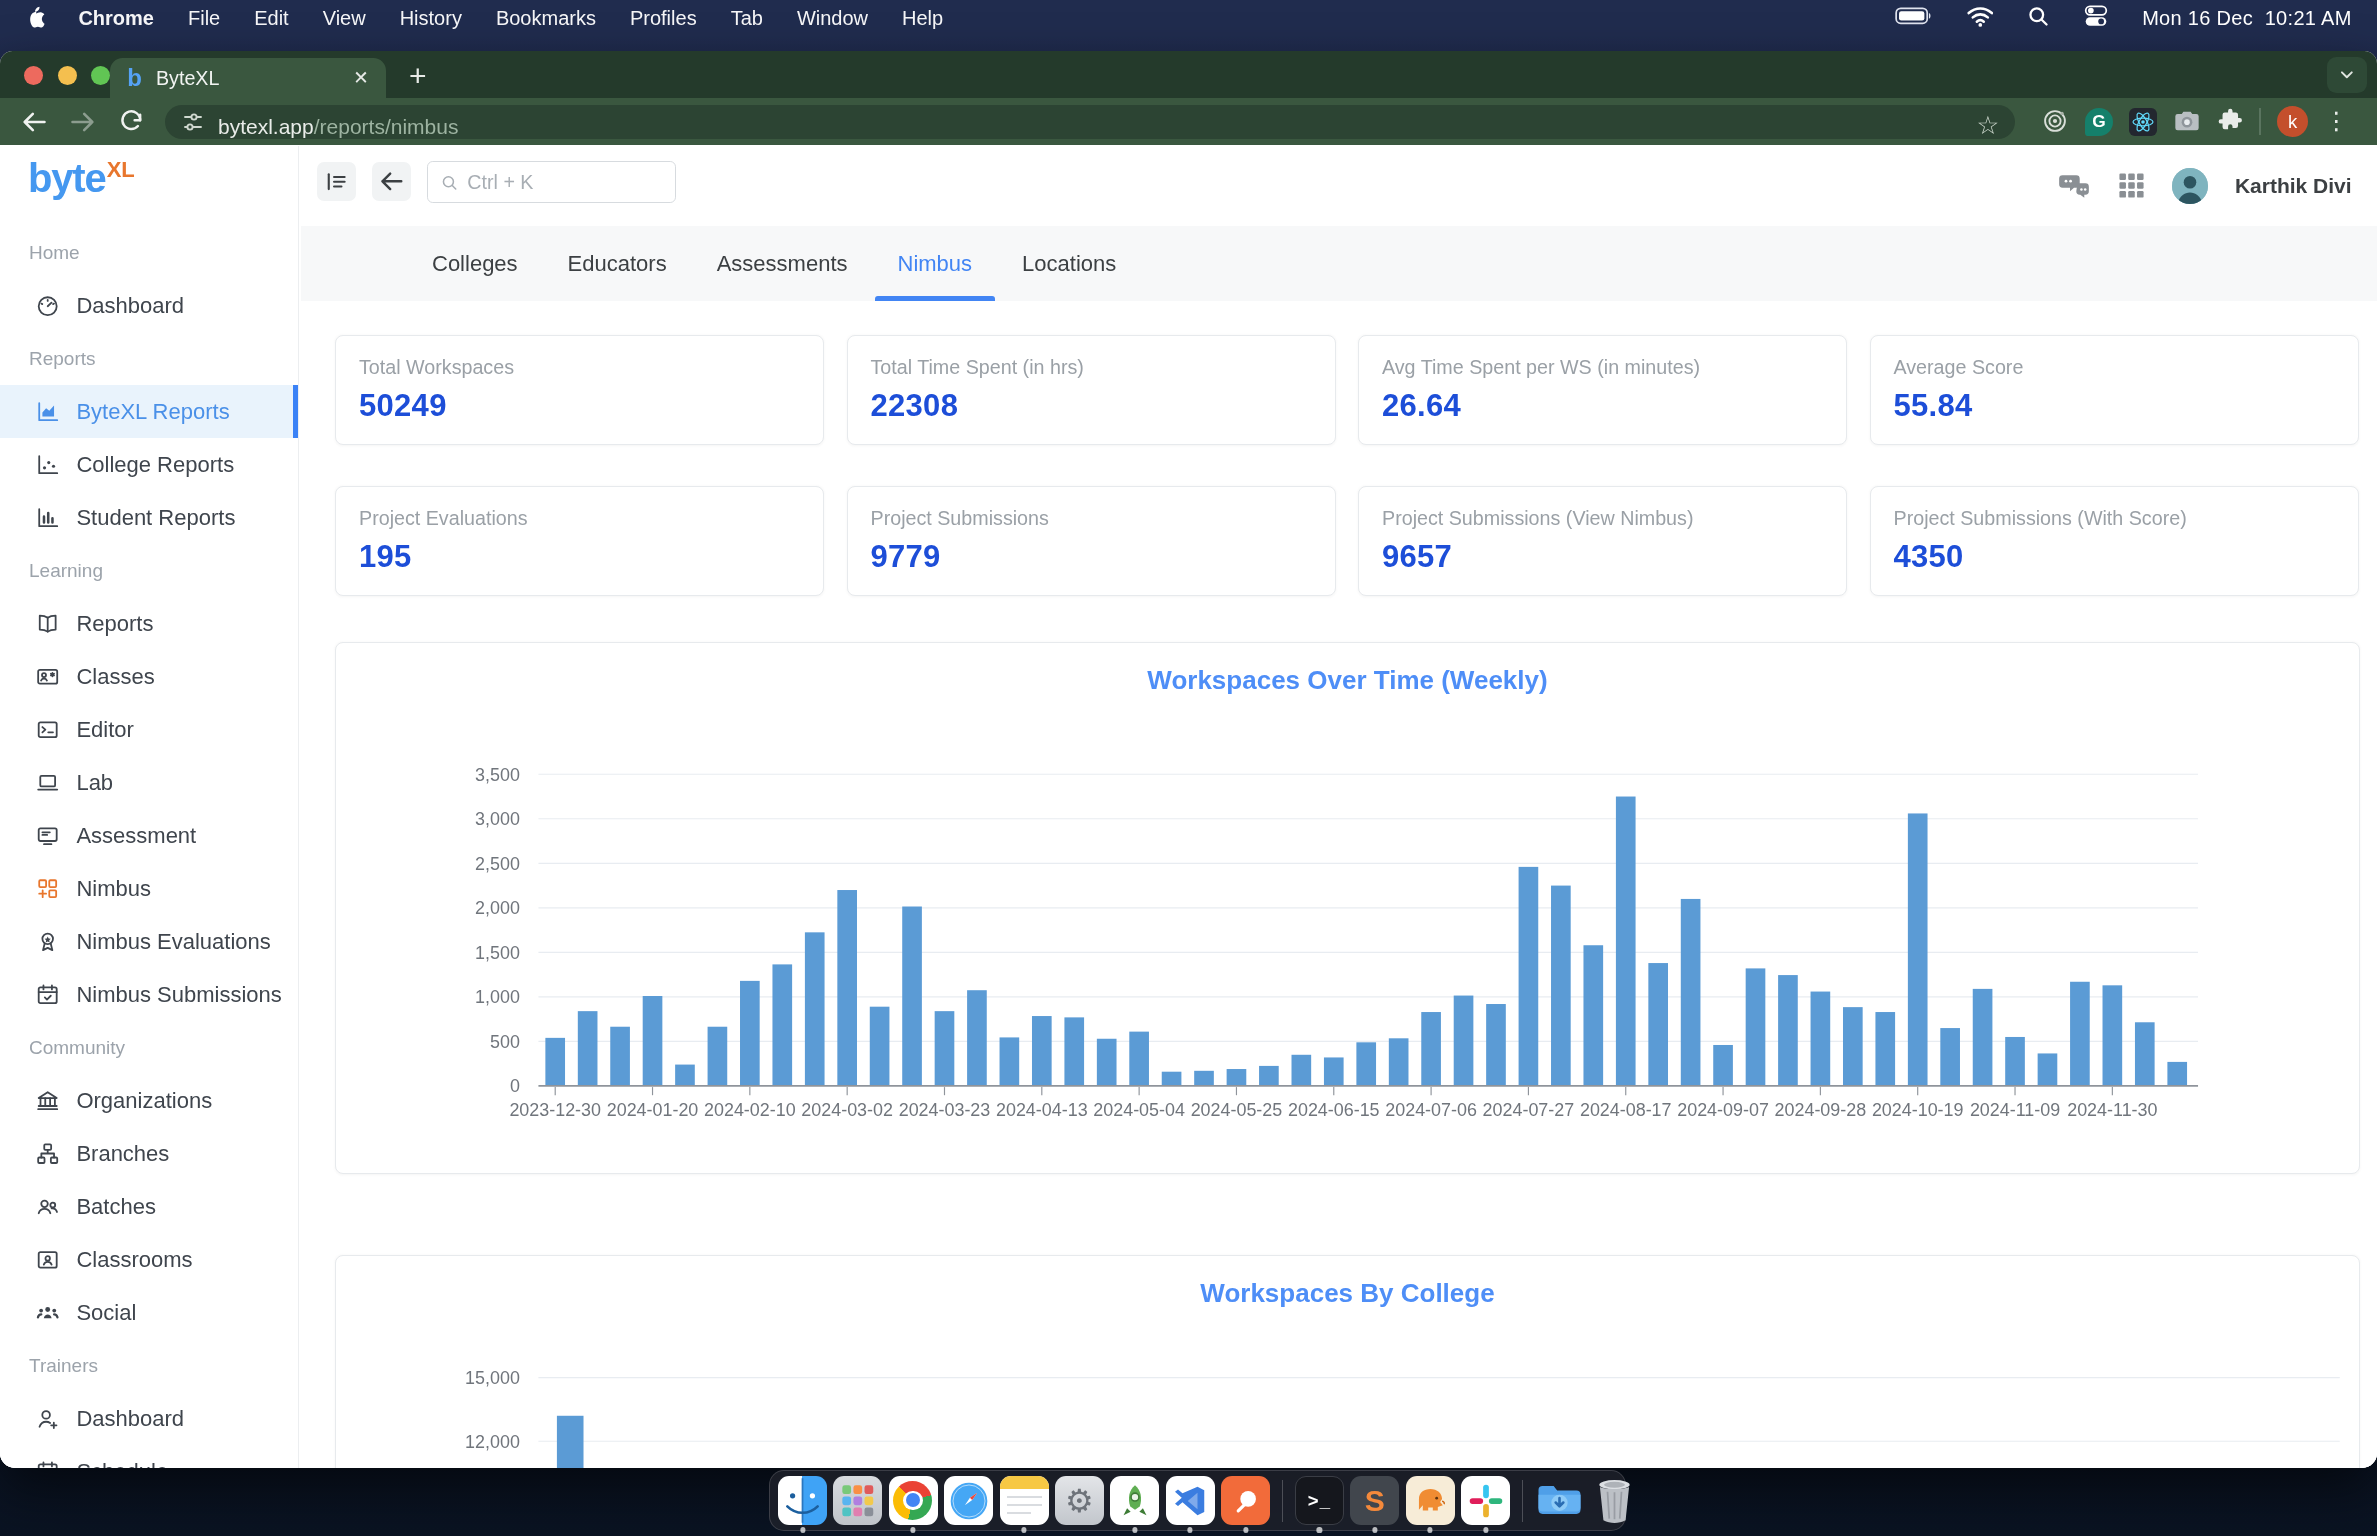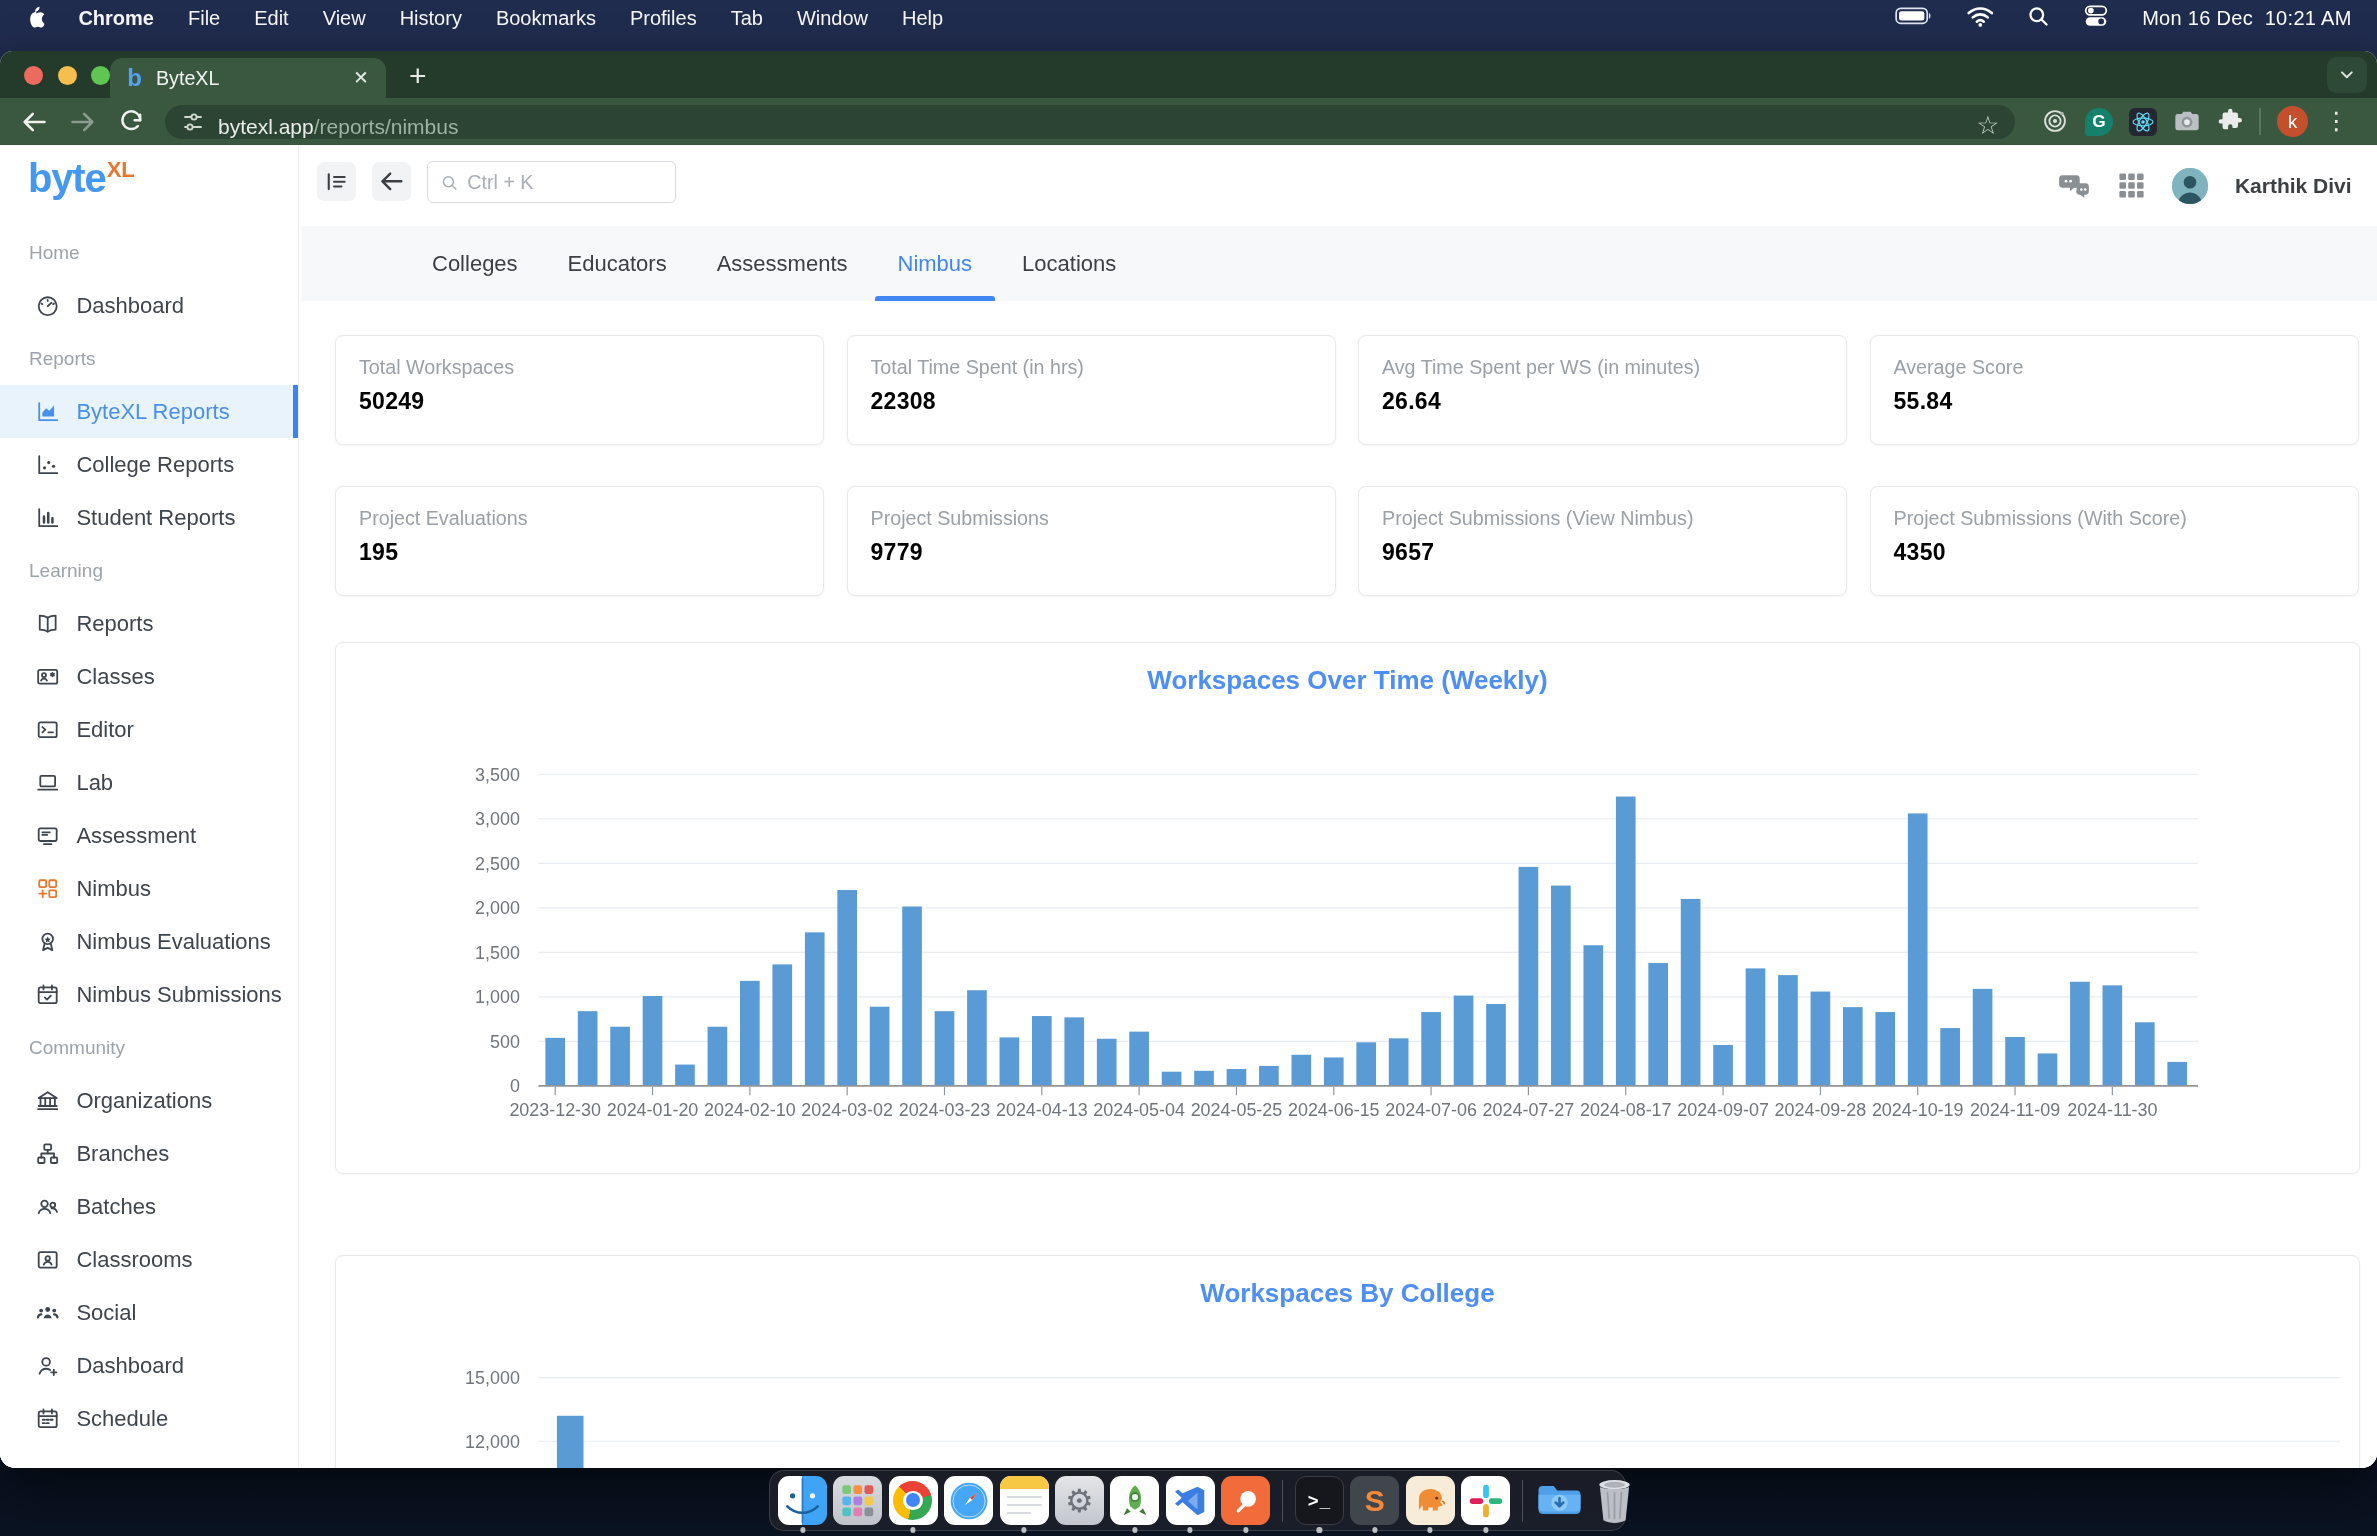--- a/index.html
+++ b/index.html
@@ -63,21 +63,21 @@
   .uname{font-size:21px;font-weight:600;color:#3c4043}
 
   .tabstrip2{position:absolute;top:80px;left:0;right:0;height:75px;background:#f7f8f9;display:flex;align-items:stretch;padding-left:124px;gap:36px}
   .apptab{display:flex;align-items:center;padding:0 7px;font-size:22px;color:#3c4043;position:relative;cursor:pointer}
   .apptab.active{color:#4285f4}
   .apptab.active::after{content:"";position:absolute;left:-16px;right:-16px;bottom:0;height:4.6px;background:#4285f4;border-radius:2.9px 2.9px 0 0}
 
   .cards{position:absolute;left:34px;top:189px;width:2025px;display:grid;grid-template-columns:repeat(4,489px);grid-auto-rows:110px;column-gap:22.5px;row-gap:41px}
   .card{background:#fff;border:1.2px solid #e7eaed;border-radius:8px;padding:19.7px 23px;box-shadow:0 0.6px 2.9px rgba(60,64,67,.05)}
   .card .cl{font-size:19.7px;color:#9aa0a6}
-  .card .cv{font-size:23px;font-weight:700;color:#000000;margin-top:9.3px;letter-spacing:0.3px}
+  .card .cv{font-size:31px;font-weight:700;color:#1d4ed8;margin-top:9.3px;letter-spacing:0.3px}
 
   .chartcard{position:absolute;left:34px;width:2025px;background:#fff;border:1.2px solid #e7eaed;border-radius:8px;overflow:hidden;box-shadow:0 0.6px 2.9px rgba(60,64,67,.05)}
   #chartcard1{top:496px;height:532px}
   #chartcard2{top:1109px;height:382px}
   .ctitle{position:absolute;top:22px;left:0;right:0;text-align:center;font-size:26px;font-weight:700;color:#4e8ef7}
   svg.plot{position:absolute;left:0;top:0}
 
   
   .dock{position:absolute;left:769px;top:1470px;width:857px;height:61px;background:rgba(30,33,43,.82);border:1.2px solid rgba(255,255,255,.15);border-radius:15px;display:flex;align-items:center;padding:0 8px;gap:6.4px}
   .ditem{position:relative;width:49px;height:49px;flex:0 0 49px;cursor:pointer}
@@ -375,20 +375,21 @@
               <svg viewBox="0 0 24 24" width="25.4" height="25.4" fill="none" stroke="currentColor" stroke-width="1.7" stroke-linecap="round" stroke-linejoin="round">
                 <circle cx="12" cy="9" r="2.3" fill="currentColor" stroke="none"></circle>
                 <circle cx="5.8" cy="10" r="1.8" fill="currentColor" stroke="none"></circle>
                 <circle cx="18.2" cy="10" r="1.8" fill="currentColor" stroke="none"></circle>
                 <path d="M8.3 17.2c.5-2.3 1.9-3.5 3.7-3.5s3.2 1.2 3.7 3.5z" fill="currentColor" stroke="none"></path>
                 <path d="M2.8 16.4c.4-1.8 1.5-2.8 3.1-2.8M21.2 16.4c-.4-1.8-1.5-2.8-3.1-2.8" stroke-width="2.2"></path>
               </svg>
             </span>
             <span>Social</span>
           </div>
+          <div class="sec">Trainers</div>
           <div class="item">
             <span class="icn">
               <svg viewBox="0 0 24 24" width="25.4" height="25.4" fill="none" stroke="currentColor" stroke-width="1.7" stroke-linecap="round" stroke-linejoin="round">
                 <circle cx="10.5" cy="8.4" r="3.6"></circle>
                 <path d="M4.3 19.6c1-3 3.3-4.7 6.2-4.7 1.4 0 2.7.4 3.8 1.2"></path>
                 <path d="M17.8 15.8v5M15.3 18.3h5"></path>
               </svg>
             </span>
             <span>Dashboard</span>
           </div>

